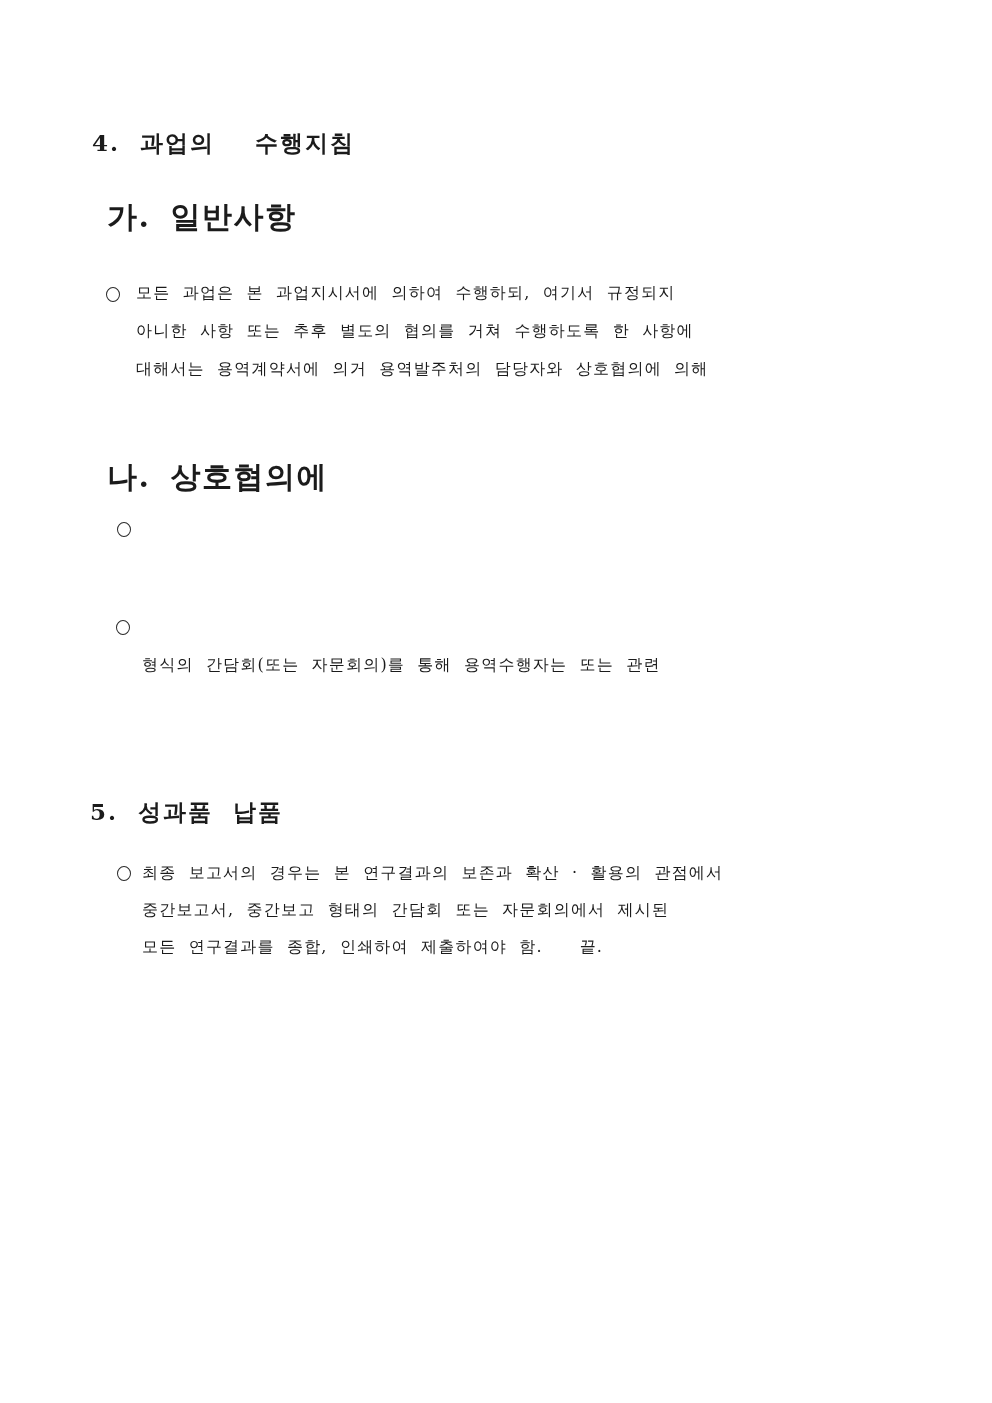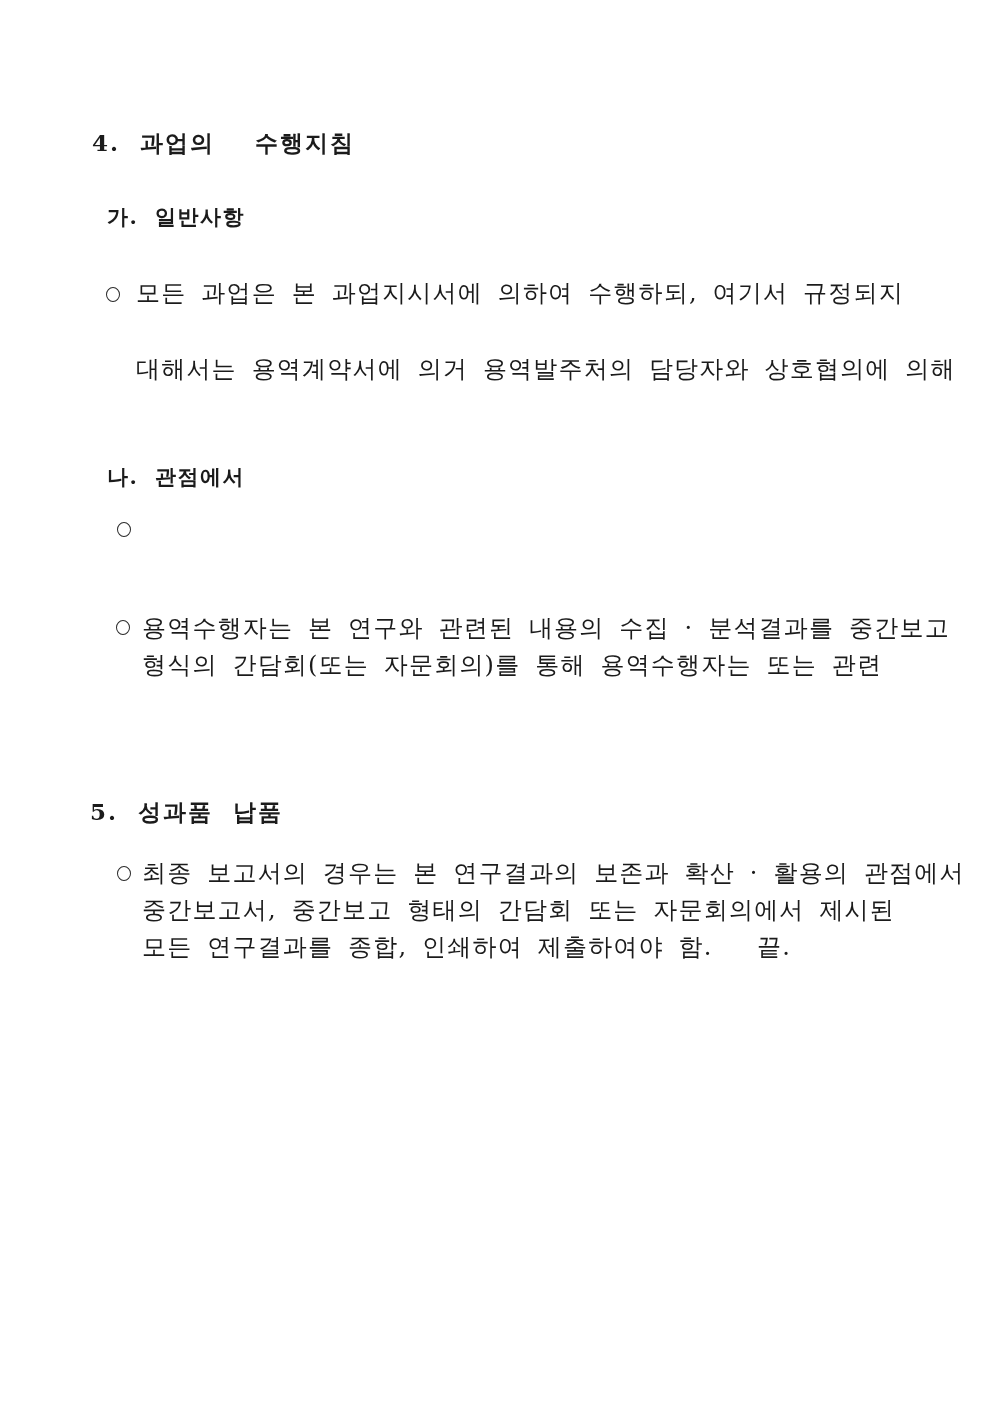--- a/index.html
+++ b/index.html
@@ -20,30 +20,30 @@
     position:absolute;
     font-size:23px;
     font-weight:700;
     line-height:30px;
     letter-spacing:2px;
     word-spacing:10px;
     white-space:pre;
   }
   .h-sub{
     position:absolute;
-    font-size:21px;
+    font-size:30px;
     font-weight:700;
     line-height:30px;
     letter-spacing:1.5px;
     word-spacing:8px;
     white-space:pre;
   }
   .body-line{
     position:absolute;
-    font-size:24px;
+    font-size:16px;
     line-height:38px;
     letter-spacing:1.2px;
     word-spacing:6px;
     white-space:pre;
   }
   .bullet-circle{
     position:absolute;
     width:12px;
     height:13px;
     border:1.6px solid #2a2a2a;
@@ -65,28 +65,28 @@
 <body>
 
 <div class="page">
 
   <div class="h-num" style="left:92px;top:128px">4. 과업의  수행지침</div>
 
   <div class="h-sub" style="left:107px;top:202px">가. 일반사항</div>
 
   <span class="bullet-circle" style="left:106px;top:287px"></span>
   <div class="body-line" style="left:136px;top:274px">모든 과업은 본 과업지시서에 의하여 수행하되, 여기서 규정되지</div>
+  <div class="body-line" style="left:136px;top:312px">아니한 사항 또는 추후 별도의 협의를 거쳐 수행하도록 한 사항에</div>
   <div class="body-line" style="left:136px;top:350px">대해서는 용역계약서에 의거 용역발주처의 담당자와 상호협의에 의해</div>
 
-  <div class="h-sub" style="left:107px;top:462px">나. 관점에서</div>
+  <div class="h-sub" style="left:107px;top:462px">나. 상호협의에</div>
 
   <span class="bullet-circle" style="left:117px;top:522px"></span>
 
   <span class="bullet-circle" style="left:116px;top:620px"></span>
-  <div class="body-line" style="left:142px;top:609px">용역수행자는 본 연구와 관련된 내용의 수집 · 분석결과를 중간보고</div>
   <div class="body-line" style="left:142px;top:646px">형식의 간담회(또는 자문회의)를 통해 용역수행자는 또는 관련</div>
 
   <div class="h-num" style="left:90px;top:797px">5. 성과품 납품</div>
 
   <span class="bullet-circle" style="left:117px;top:866px"></span>
   <div class="body-line" style="left:142px;top:854px">최종 보고서의 경우는 본 연구결과의 보존과 확산 · 활용의 관점에서</div>
   <div class="body-line" style="left:142px;top:928px">모든 연구결과를 종합, 인쇄하여 제출하여야 함.   끝.</div>
   <div class="body-line" style="left:142px;top:891px">중간보고서, 중간보고 형태의 간담회 또는 자문회의에서 제시된</div>
 
   <div class="page-number">3</div>

